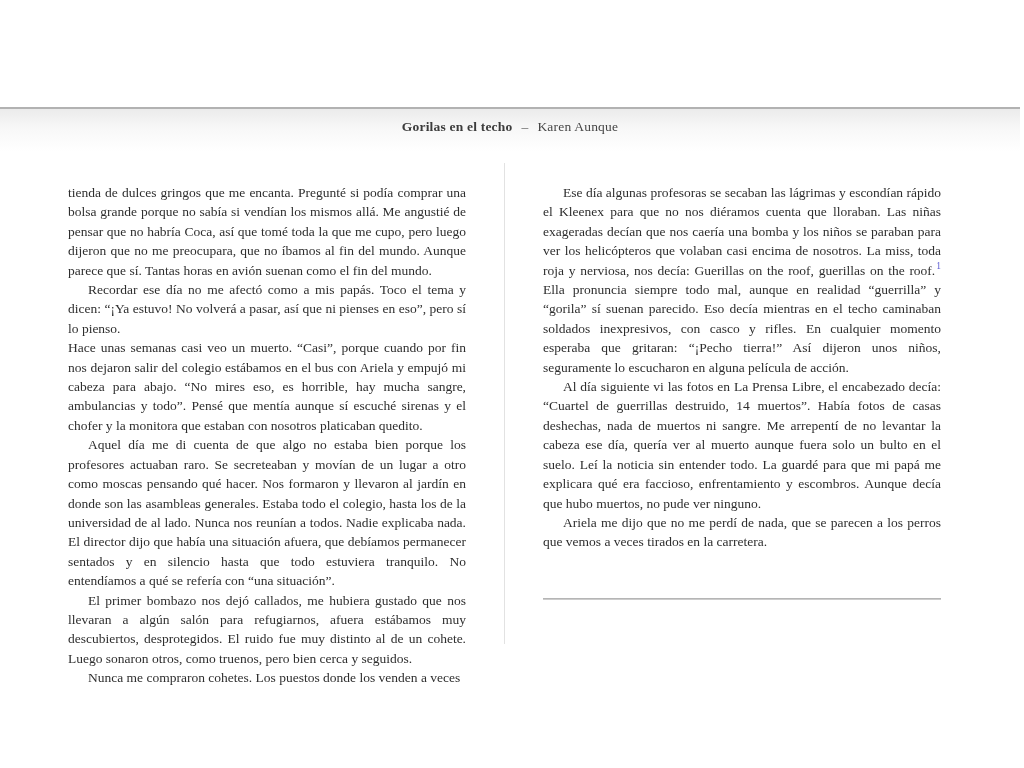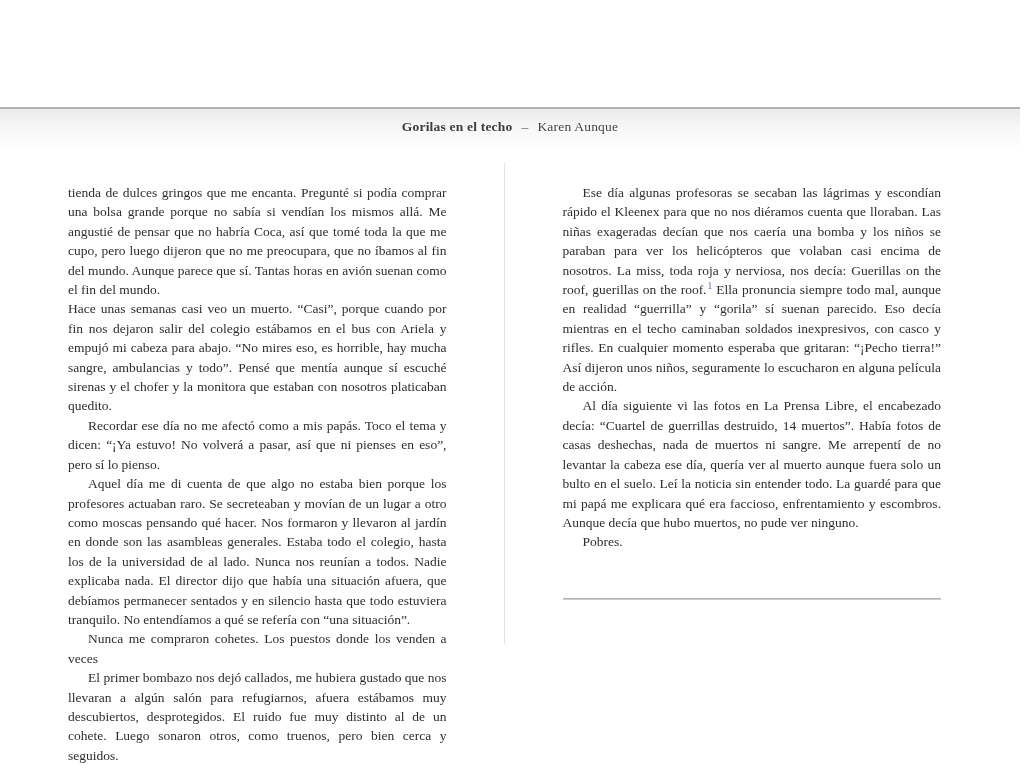--- a/index.html
+++ b/index.html
@@ -55,21 +55,21 @@
     height: 481px;
     background: #e2e2e2;
   }
   
   .page-content {
     position: absolute;
     top: 183px;
     left: 68px;
     width: 873px;
     display: flex;
-    gap: 116px;
+    gap: 77px;
   }
   .column {
     width: 398px;
     font-size: 13.5px;
     line-height: 19.4px;
     text-align: justify;
     color: #2e2e2e;
   }
   .para {
     margin: 0;
@@ -104,27 +104,27 @@
     <div class="running-head">
       <span class="book-title">Gorilas en el techo</span><span class="title-dash">–</span><span class="book-author">Karen Aunque</span>
     </div>
   </header>
 
   <div class="column-divider"></div>
 
   <main class="page-content">
     <section class="column" id="col-left">
         <p class="para"><span>tienda de dulces gringos que me encanta. Pregunté si podía comprar una bolsa grande porque no sabía si vendían los mismos allá. Me angustié de pensar que no habría Coca, así que tomé toda la que me cupo, pero luego dijeron que no me preocupara, que no íbamos al fin del mundo. Aunque parece que sí. Tantas horas en avión suenan como el fin del mundo.</span></p>
+        <p class="para indent"><span>Recordar ese día no me afectó como a mis papás. Toco el tema y dicen: “¡Ya estuvo! No volverá a pasar, así que ni pienses en eso”, pero sí lo pienso.</span></p>
         <p class="para"><span>Hace unas semanas casi veo un muerto. “Casi”, porque cuando por fin nos dejaron salir del colegio estábamos en el bus con Ariela y empujó mi cabeza para abajo. “No mires eso, es horrible, hay mucha sangre, ambulancias y todo”. Pensé que mentía aunque sí escuché sirenas y el chofer y la monitora que estaban con nosotros platicaban quedito.</span></p>
-        <p class="para indent"><span>Recordar ese día no me afectó como a mis papás. Toco el tema y dicen: “¡Ya estuvo! No volverá a pasar, así que ni pienses en eso”, pero sí lo pienso.</span></p>
         <p class="para indent"><span>Aquel día me di cuenta de que algo no estaba bien porque los profesores actuaban raro. Se secreteaban y movían de un lugar a otro como moscas pensando qué hacer. Nos formaron y llevaron al jardín en donde son las asambleas generales. Estaba todo el colegio, hasta los de la universidad de al lado. Nunca nos reunían a todos. Nadie explicaba nada. El director dijo que había una situación afuera, que debíamos permanecer sentados y en silencio hasta que todo estuviera tranquilo. No entendíamos a qué se refería con “una situación”.</span></p>
+        <p class="para indent"><span>El primer bombazo nos dejó callados, me hubiera gustado que nos llevaran a algún salón para refugiarnos, afuera estábamos muy descubiertos, desprotegidos. El ruido fue muy distinto al de un cohete. Luego sonaron otros, como truenos, pero bien cerca y seguidos.</span></p>
         <p class="para indent"><span>Nunca me compraron cohetes. Los puestos donde los venden a veces</span></p>
-        <p class="para indent"><span>El primer bombazo nos dejó callados, me hubiera gustado que nos llevaran a algún salón para refugiarnos, afuera estábamos muy descubiertos, desprotegidos. El ruido fue muy distinto al de un cohete. Luego sonaron otros, como truenos, pero bien cerca y seguidos.</span></p>
       </section>
     <section class="column" id="col-right">
         <p class="para indent"><span>Ese día algunas profesoras se secaban las lágrimas y escondían rápido el Kleenex para que no nos diéramos cuenta que lloraban. Las niñas exageradas decían que nos caería una bomba y los niños se paraban para ver los helicópteros que volaban casi encima de nosotros. La </span><span class="italic">miss</span><span>, toda roja y nerviosa, nos decía: </span><span class="italic">Guerillas on the roof, guerillas on the roof.</span><sup class="footnote-ref">1</sup><span> Ella pronuncia siempre todo mal, aunque en realidad “guerrilla” y “gorila” sí suenan parecido. Eso decía mientras en el techo caminaban soldados inexpresivos, con casco y rifles. En cualquier momento esperaba que gritaran: “¡Pecho tierra!” Así dijeron unos niños, seguramente lo escucharon en alguna película de acción.</span></p>
         <p class="para indent"><span>Al día siguiente vi las fotos en </span><span class="italic">La Prensa Libre</span><span>, el encabezado decía: “Cuartel de guerrillas destruido, 14 muertos”. Había fotos de casas deshechas, nada de muertos ni sangre. Me arrepentí de no levantar la cabeza ese día, quería ver al muerto aunque fuera solo un bulto en el suelo. Leí la noticia sin entender todo. La guardé para que mi papá me explicara qué era </span><span class="italic">faccioso</span><span>, </span><span class="italic">enfrentamiento</span><span> y </span><span class="italic">escombros</span><span>. Aunque decía que hubo muertos, no pude ver ninguno.</span></p>
-        <p class="para indent"><span>Pobres.</span></p>
+        <p class="para indent"><span>Ariela me dijo que no me perdí de nada, que se parecen a los perros que vemos a veces tirados en la carretera.</span></p>
         <div class="footnote-rule"></div>
       </section>
   </main>
 
 </div>
 
 </body></html>

